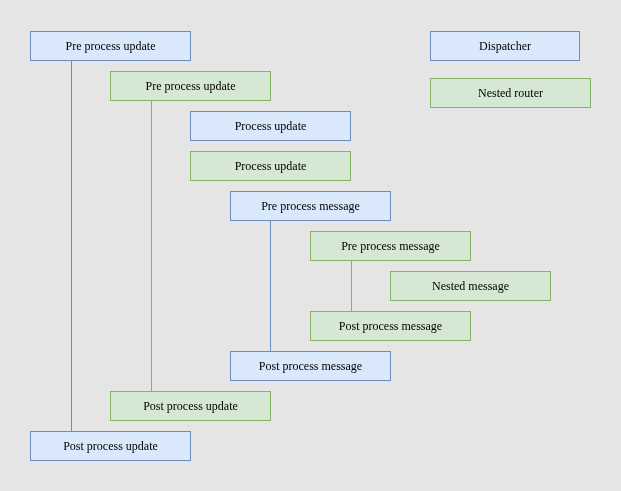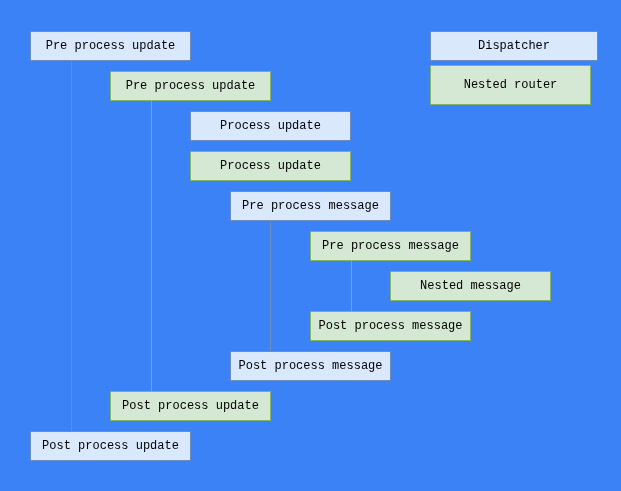--- a/index.html
+++ b/index.html
@@ -4,22 +4,22 @@
 <style>
   html, body {
     margin: 0;
     padding: 0;
     background: #ffffff;
   }
   #canvas {
     position: relative;
     width: 621px;
     height: 491px;
-    background: #3b82f6;
-    font-family: Liberation Mono, monospace;
+    background: #e5e5e5;
+    font-family: Liberation Serif, serif;
     overflow: hidden;
   }
   .node {
     position: absolute;
     box-sizing: border-box;
     border: 1px solid #000;
     display: flex;
     align-items: center;
     justify-content: center;
     font-size: 12px;
@@ -79,20 +79,20 @@
   <div class="node dispatcher" style="left: 230px; top: 351px; width: 161px; height: 30px;">
     <span>Post process message</span>
   </div>
   <div class="node router" style="left: 110px; top: 391px; width: 161px; height: 30px;">
     <span>Post process update</span>
   </div>
   <div class="node dispatcher" style="left: 30px; top: 431px; width: 161px; height: 30px;">
     <span>Post process update</span>
   </div>
 
-  <div class="node dispatcher" style="left: 430px; top: 31px; width: 168px; height: 30px;">
+  <div class="node dispatcher" style="left: 430px; top: 31px; width: 150px; height: 30px;">
     <span>Dispatcher</span>
   </div>
-  <div class="node router" style="left: 430px; top: 65px; width: 161px; height: 40px; text-align: right;">
+  <div class="node router" style="left: 430px; top: 78px; width: 161px; height: 30px; text-align: right;">
     <span>Nested router</span>
   </div>
 
 </div>
 
 </body></html>

